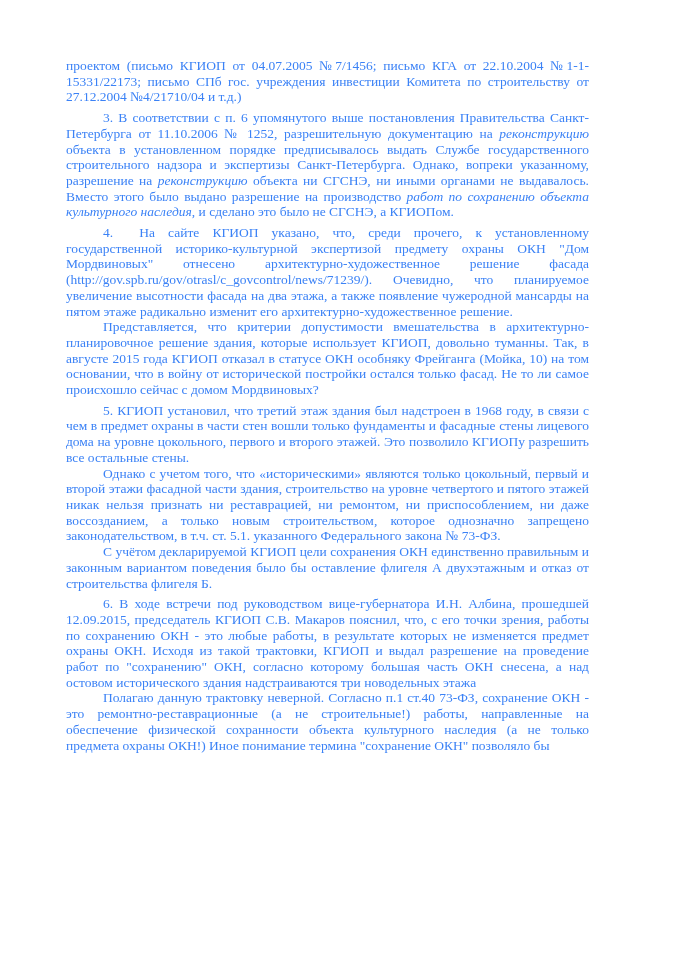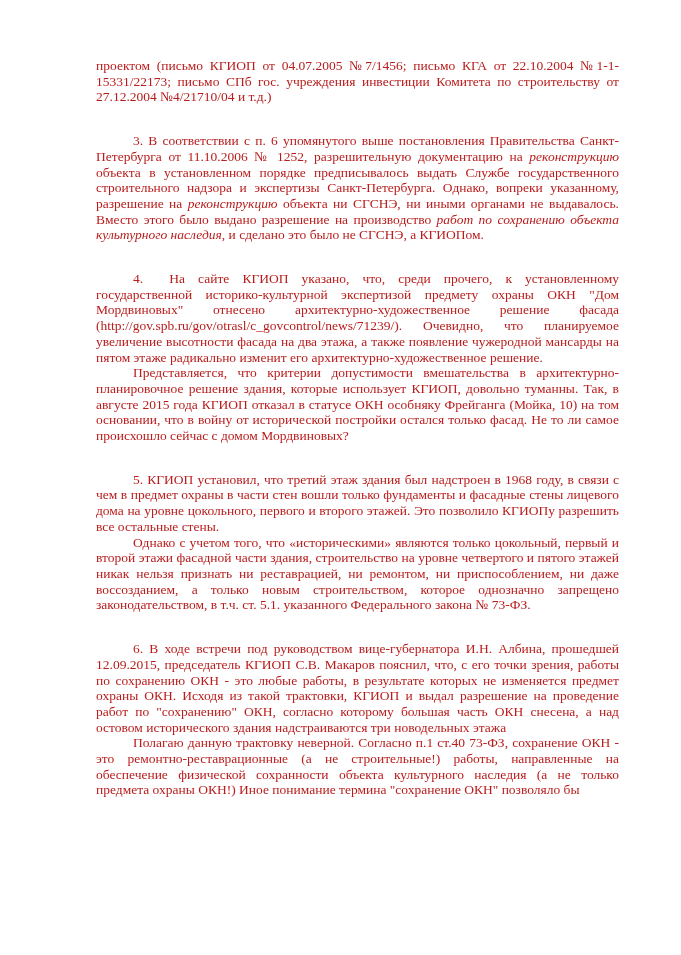--- a/index.html
+++ b/index.html
@@ -11,45 +11,46 @@
     position: relative;
     box-sizing: border-box;
     width: 681px;
     height: 955px;
     margin: 0;
     background: #ffffff;
     overflow: hidden;
   }
   .doc-body {
     position: absolute;
-    left: 96px;
+    left: 66px;
     top: 58px;
     width: 523px;
     font-family: "Liberation Serif", "DejaVu Serif", serif;
     font-size: 13.5px;
     line-height: 15.7px;
-    color: #b91c1c;
+    color: #3b82f6;
     -webkit-font-smoothing: antialiased;
   }
   p.para {
     margin: 0;
     padding: 0;
     text-align: justify;
   }
   p.para.indent { text-indent: 37px; }
-  p.para.space-before { margin-top: 28px; }
+  p.para.space-before { margin-top: 5px; }
   .run-italic { font-style: italic; }
 </style>
 </head>
 <body>
 
 <div class="page">
   <div class="doc-body">
       <p class="para"><span class="">проектом (письмо КГИОП от 04.07.2005 №7/1456; письмо КГА от 22.10.2004 №1-1-15331/22173; письмо СПб гос. учреждения инвестиции Комитета по строительству от 27.12.2004 №4/21710/04 и т.д.)</span></p>
       <p class="para indent space-before"><span class="">3. В соответствии с п. 6 упомянутого выше постановления Правительства Санкт-Петербурга от 11.10.2006 № 1252, разрешительную документацию на </span><span class="run-italic">реконструкцию</span><span class=""> объекта в установленном порядке предписывалось выдать Службе государственного строительного надзора и экспертизы Санкт-Петербурга. Однако, вопреки указанному, разрешение на </span><span class="run-italic">реконструкцию</span><span class=""> объекта ни СГСНЭ, ни иными органами не выдавалось. Вместо этого было выдано разрешение на производство </span><span class="run-italic">работ по сохранению объекта культурного наследия</span><span class="">, и сделано это было не СГСНЭ, а КГИОПом.</span></p>
       <p class="para indent space-before"><span class="">4.&nbsp; На сайте КГИОП указано, что, среди прочего, к установленному государственной историко-культурной экспертизой предмету охраны ОКН "Дом Мордвиновых" отнесено архитектурно-художественное решение фасада (http://gov.spb.ru/gov/otrasl/c_govcontrol/news/71239/). Очевидно, что планируемое увеличение высотности фасада на два этажа, а также появление чужеродной мансарды на пятом этаже радикально изменит его архитектурно-художественное решение.</span></p>
       <p class="para indent"><span class="">Представляется, что критерии допустимости вмешательства в архитектурно-планировочное решение здания, которые использует КГИОП, довольно туманны. Так, в августе 2015 года КГИОП отказал в статусе ОКН особняку Фрейганга (Мойка, 10) на том основании, что в войну от исторической постройки остался только фасад. Не то ли самое происхошло сейчас с домом Мордвиновых?</span></p>
       <p class="para indent space-before"><span class="">5. КГИОП установил, что третий этаж здания был надстроен в 1968 году, в связи с чем в предмет охраны в части стен вошли только фундаменты и фасадные стены лицевого дома на уровне цокольного, первого и второго этажей. Это позволило КГИОПу разрешить все остальные стены.</span></p>
       <p class="para indent"><span class="">Однако с учетом того, что «историческими» являются только цокольный, первый и второй этажи фасадной части здания, строительство на уровне четвертого и пятого этажей никак нельзя признать ни реставрацией, ни ремонтом, ни приспособлением, ни даже воссозданием, а только новым строительством, которое однозначно запрещено законодательством, в т.ч. ст. 5.1. указанного Федерального закона № 73-ФЗ.</span></p>
+      <p class="para indent"><span class="">С учётом декларируемой КГИОП цели сохранения ОКН единственно правильным и законным вариантом поведения было бы оставление флигеля А двухэтажным и отказ от строительства флигеля Б.</span></p>
       <p class="para indent space-before"><span class="">6. В ходе встречи под руководством вице-губернатора И.Н. Албина, прошедшей 12.09.2015, председатель КГИОП С.В. Макаров пояснил, что, с его точки зрения, работы по сохранению ОКН - это любые работы, в результате которых не изменяется предмет охраны ОКН. Исходя из такой трактовки, КГИОП и выдал разрешение на проведение работ по "сохранению" ОКН, согласно которому большая часть ОКН снесена, а над остовом исторического здания надстраиваются три новодельных этажа</span></p>
       <p class="para indent"><span class="">Полагаю данную трактовку неверной. Согласно п.1 ст.40 73-ФЗ, сохранение ОКН - это ремонтно-реставрационные (а не строительные!) работы, направленные на обеспечение физической сохранности объекта культурного наследия (а не только предмета охраны ОКН!) Иное понимание термина "сохранение ОКН" позволяло бы</span></p>
     </div>
 </div>
 
 </body></html>

